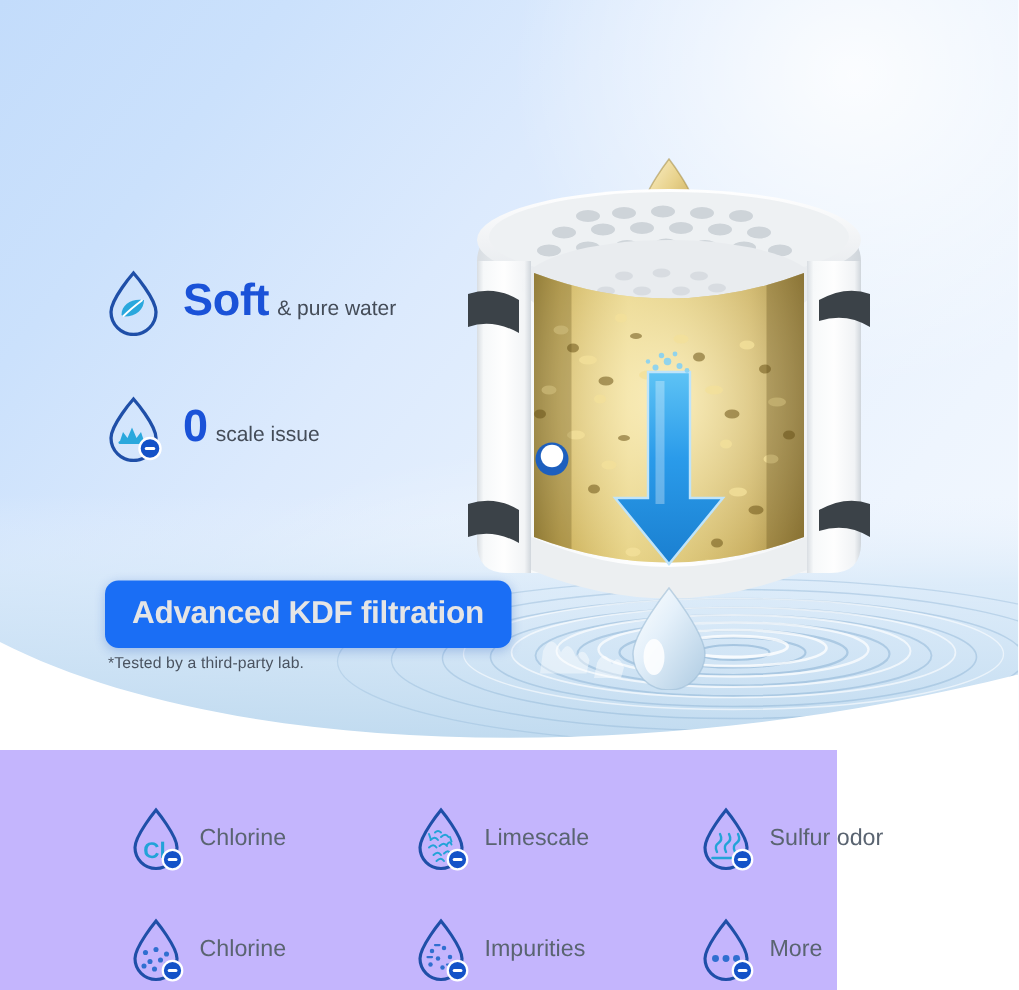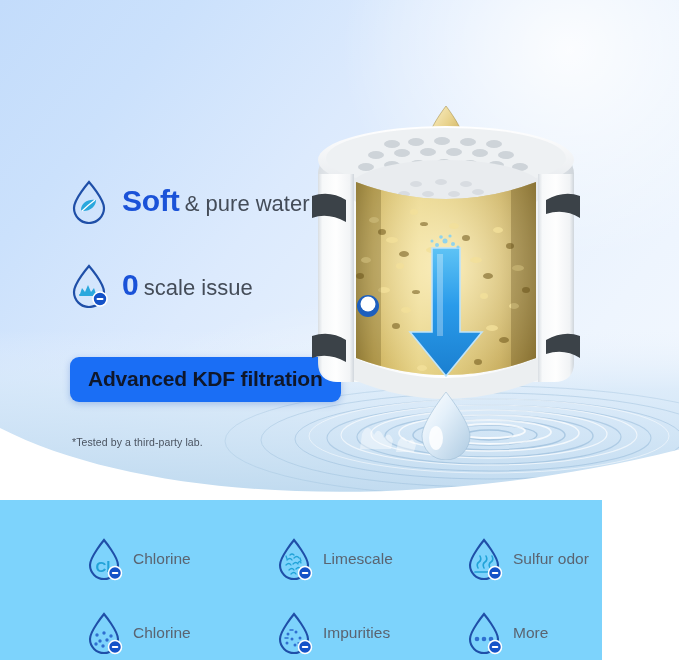--- a/index.html
+++ b/index.html
@@ -98,30 +98,30 @@
     color: #3b4450;
     white-space: nowrap;
     line-height: 1;
   }
   .feature-strong {
     font-size: 30px;
     font-weight: 700;
     color: #1a52d8;
     letter-spacing: -0.2px;
   }
-  .feature-rest { font-size: 22px; color: #444c58; }
+  .feature-rest { font-size: 14px; color: #444c58; }
 
   
   .badge {
     position: absolute;
-    left: 70px; top: 357px;
+    left: 70px; top: 387px;
     padding: 10px 18px 11px 18px;
     background: #1a6ef5;
     border-radius: 9px;
-    color: #0f172a;
+    color: #e5e5e5;
     font-size: 21px;
     font-weight: 700;
     letter-spacing: -0.2px;
     box-shadow: 0 2px 7px rgba(22,80,190,.28);
     white-space: nowrap;
   }
   .footnote {
     position: absolute;
     left: 72px; top: 436px;
     font-size: 10.5px;
@@ -134,22 +134,22 @@
     position: absolute;
     left: 296px; top: 100px;
     width: 300px; height: 360px;
   }
   .product svg { display: block; }
 
   
   .bottom {
     position: absolute;
     left: 0; top: 500px;
-    width: 602px; height: 160px;
-    background: #7dd3fc;
+    width: 558px; height: 160px;
+    background: #c4b5fd;
   }
   .grid {
     position: absolute;
     left: 84px; top: 22px;
     width: 540px;
     display: grid;
     grid-template-columns: 190px 190px 190px;
     grid-template-rows: 74px 74px;
   }
   .gitem {

